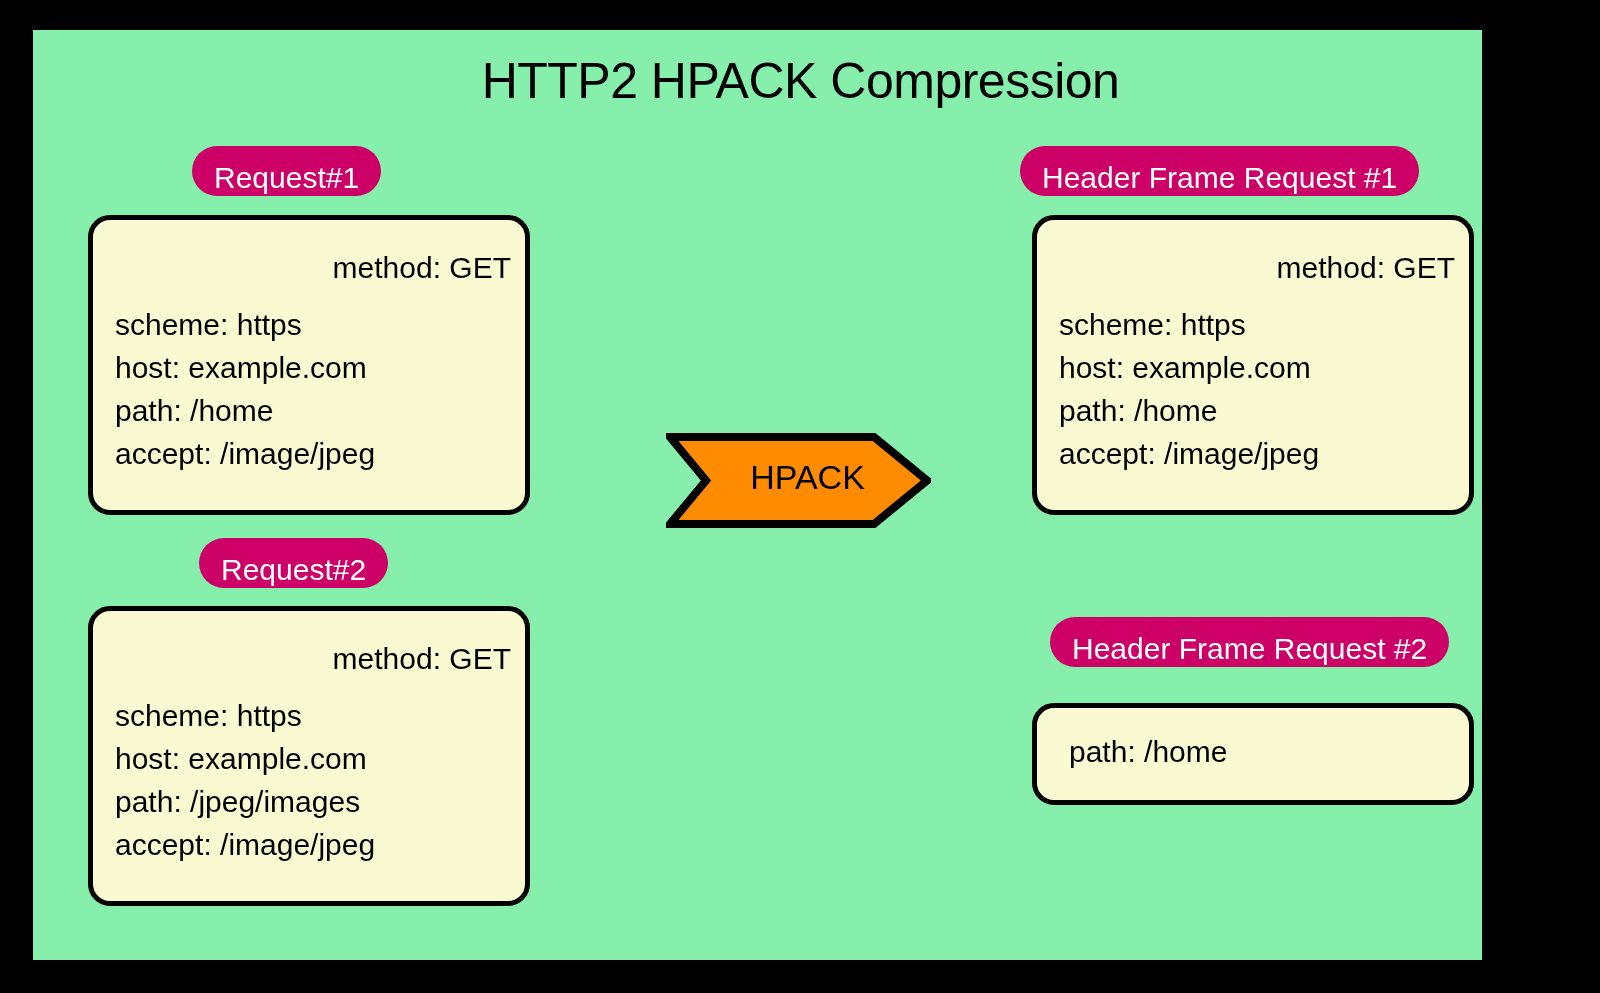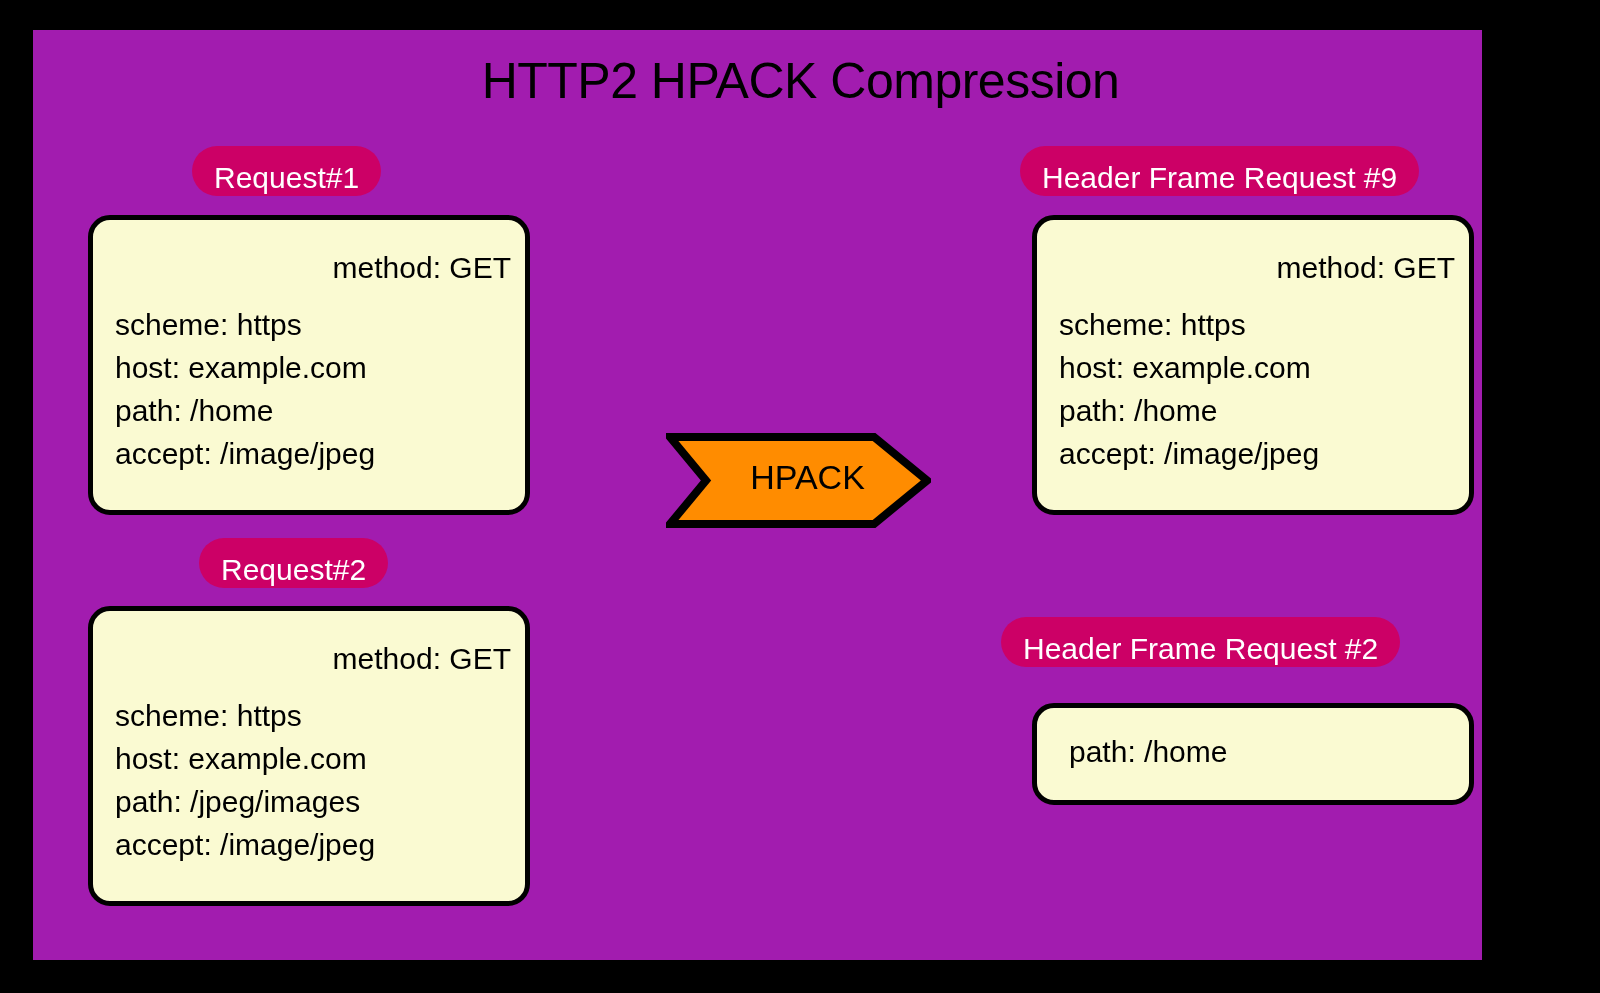--- a/index.html
+++ b/index.html
@@ -13,21 +13,21 @@
     font-family: "Liberation Sans", sans-serif;
     overflow: hidden;
   }
 
   #canvas {
     position: absolute;
     left: 33px;
     top: 30px;
     width: 1449px;
     height: 930px;
-    background: #a21caf;
+    background: #86efac;
   }
 
   
   #diagram-title {
     position: absolute;
     left: 0;
     top: 22px;
     width: 1535px;
     text-align: center;
     font-size: 50px;
@@ -108,21 +108,21 @@
   
   #badge-request-1   { left: 159px;  top: 116px; }
   #card-request-1    { left: 55px;   top: 185px;  width: 442px; height: 300px; }
 
   #badge-request-2   { left: 166px;  top: 508px; }
   #card-request-2    { left: 55px;   top: 576px;  width: 442px; height: 300px; }
 
   #badge-header-1    { left: 987px;  top: 116px; }
   #card-header-1     { left: 999px;  top: 185px;  width: 442px; height: 300px; }
 
-  #badge-header-2    { left: 968px;  top: 587px; }
+  #badge-header-2    { left: 1017px;  top: 587px; }
   #card-header-2     { left: 999px;  top: 673px;  width: 442px; height: 102px; }
   #card-header-2 .card-lines { top: 22px; left: 32px; }
 </style>
 </head>
 <body>
 
 <div id="canvas">
 
   <div id="diagram-title">HTTP2 HPACK Compression</div>
 
@@ -150,21 +150,21 @@
     </div>
   </div>
 
   <div id="hpack-arrow">
     <svg viewBox="0 0 265 95" xmlns="http://www.w3.org/2000/svg">
       <polygon points="4,4 208,4 261,47.5 208,91 4,91 40,47.5" fill="#FF8C00" stroke="#000000" stroke-width="8" stroke-linejoin="miter"></polygon>
     </svg>
   </div>
   <div id="hpack-label">HPACK</div>
 
-  <div class="badge" id="badge-header-1">Header Frame Request #9</div>
+  <div class="badge" id="badge-header-1">Header Frame Request #1</div>
 
   <div class="card" id="card-header-1">
     <div class="card-lines">
       <div class="card-line gap-after">method: GET</div>
       <div class="card-line">scheme: https</div>
       <div class="card-line">host: example.com</div>
       <div class="card-line">path: /home</div>
       <div class="card-line">accept: /image/jpeg</div>
     </div>
   </div>

